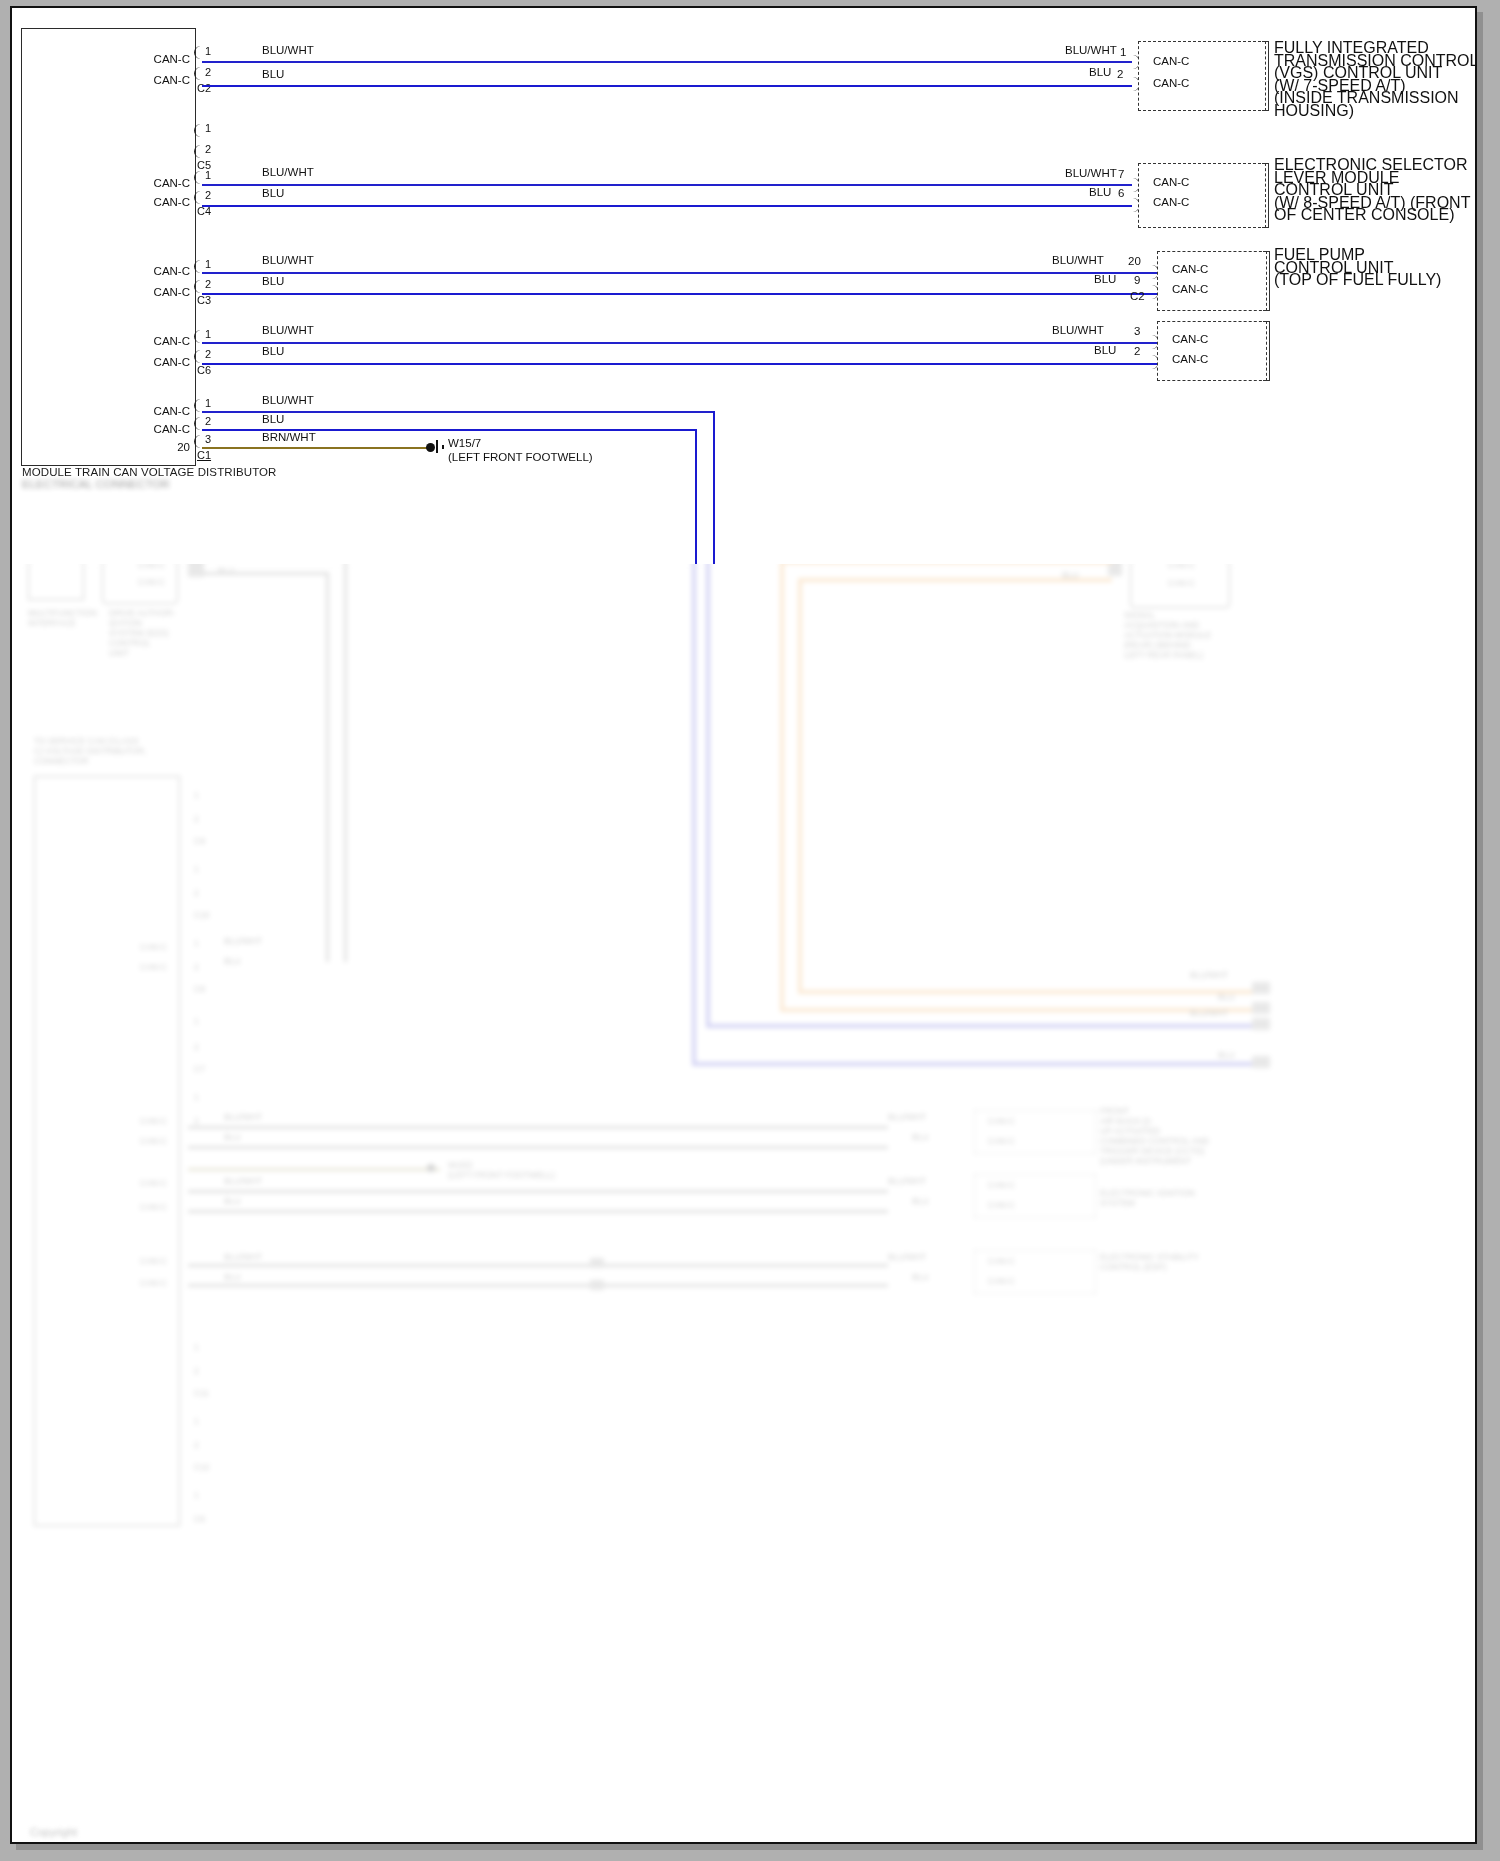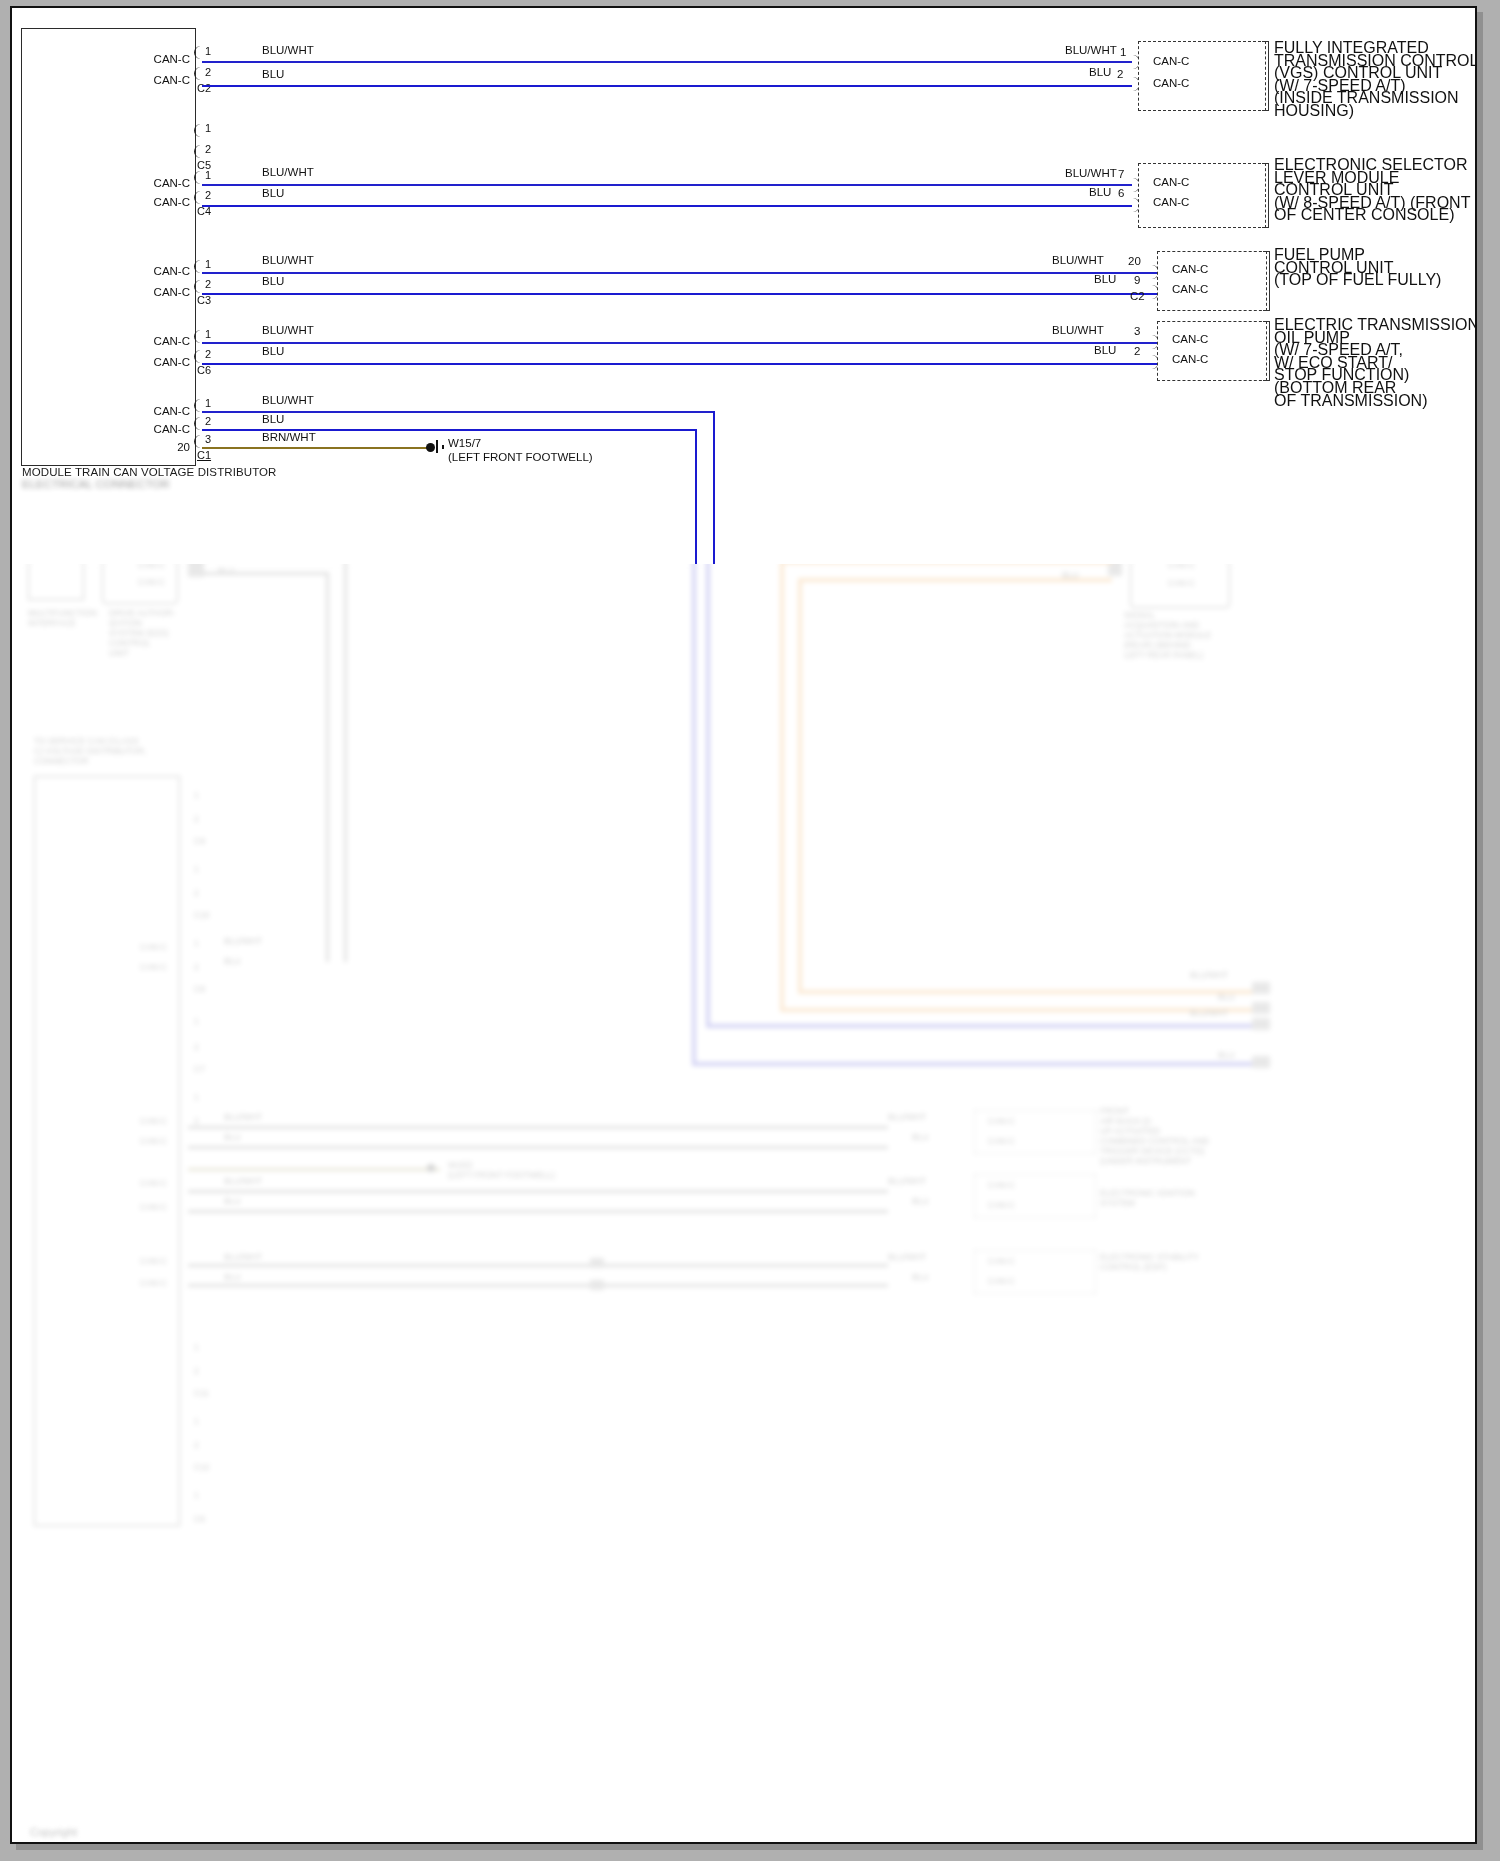--- a/index.html
+++ b/index.html
@@ -466,25 +466,18 @@
       <div class="wlabel r" style="left:1082px;top:336px;">BLU</div>
       <div class="rnum" style="left:1122px;top:317px;">3</div>
       <div class="rnum" style="left:1122px;top:337px;">2</div>
       <div class="arc" style="left:1138px;top:327px;"></div>
       <div class="arc" style="left:1138px;top:347px;"></div>
       <div class="dbox" style="left:1145px;top:313px;width:110px;height:60px;">
         <div class="dpin" style="top:11px;">CAN-C</div>
         <div class="dpin" style="top:31px;">CAN-C</div>
       </div>
       <div class="bracket" style="left:1251px;top:313px;height:60px;"></div>
-      <div class="dlabel" style="left:1262px;top:311px;"><span>ELECTRIC TRANSMISSION</span>
-<span>OIL PUMP</span>
-<span>(W/ 7-SPEED A/T,</span>
-<span>W/ ECO START/</span>
-<span>STOP FUNCTION)</span>
-<span>(BOTTOM REAR</span>
-<span>OF TRANSMISSION)</span></div>
     </div>
 
     <div class="watermark">Copyright</div>
 
   </div>
 </div>
 
 </body></html>

